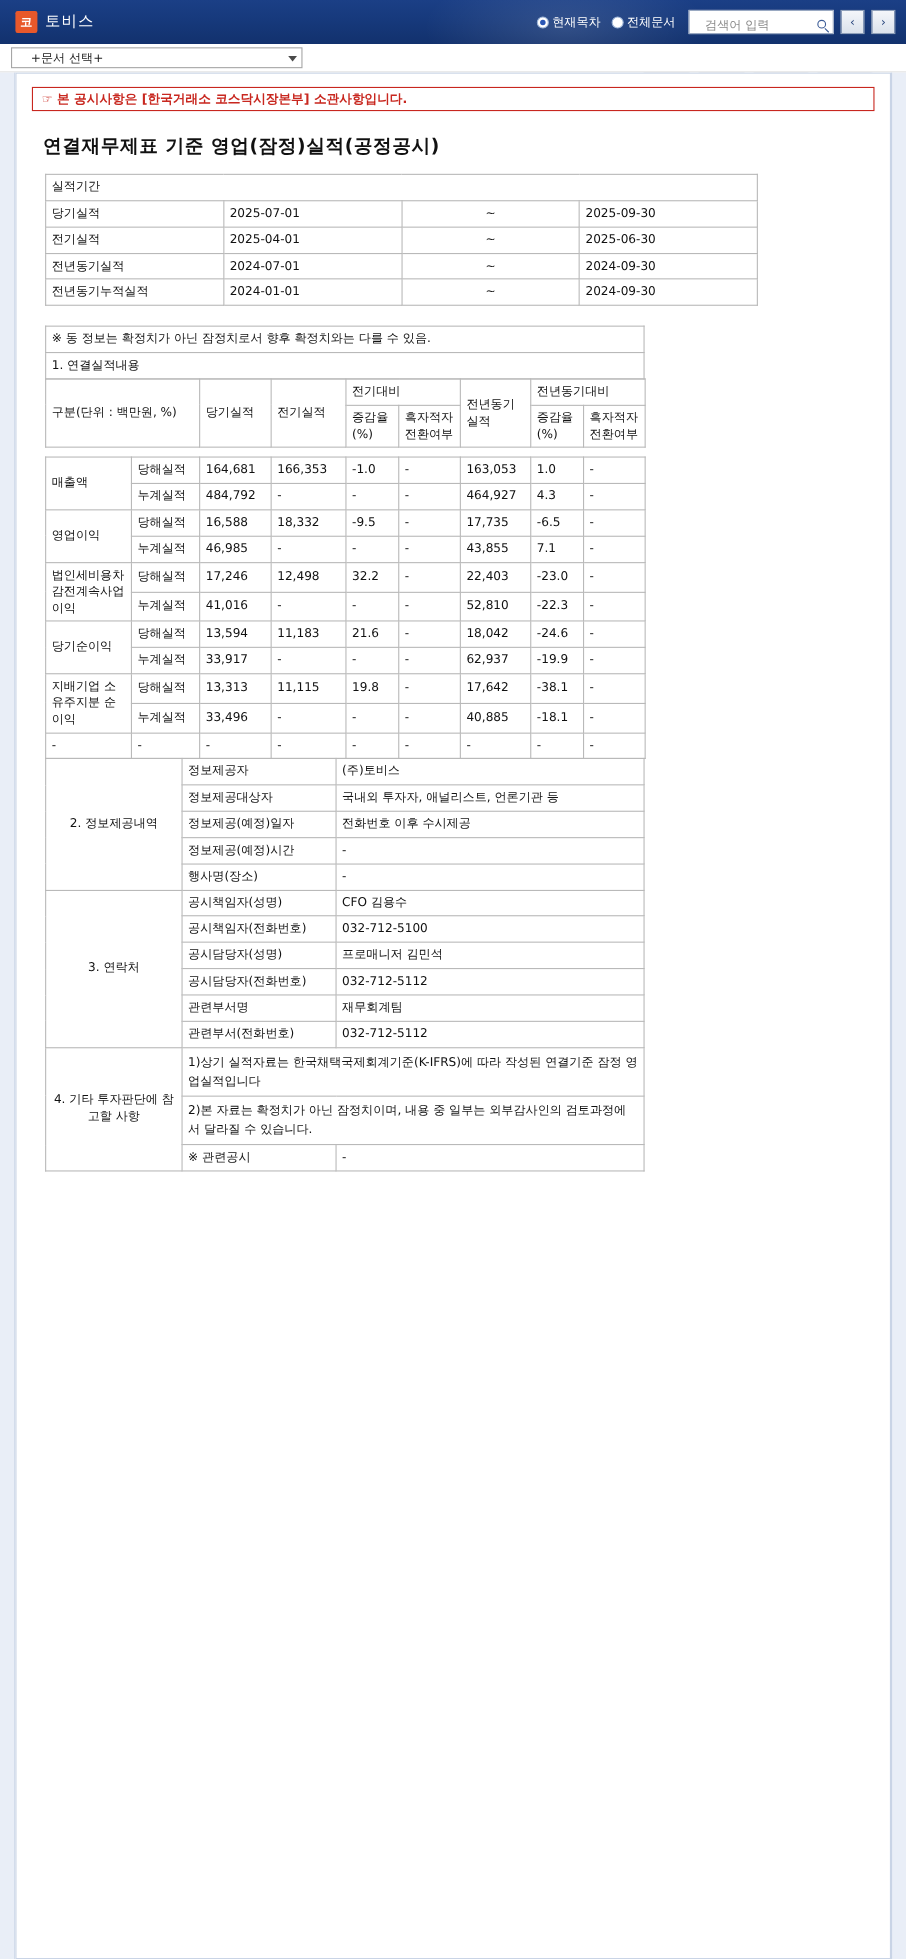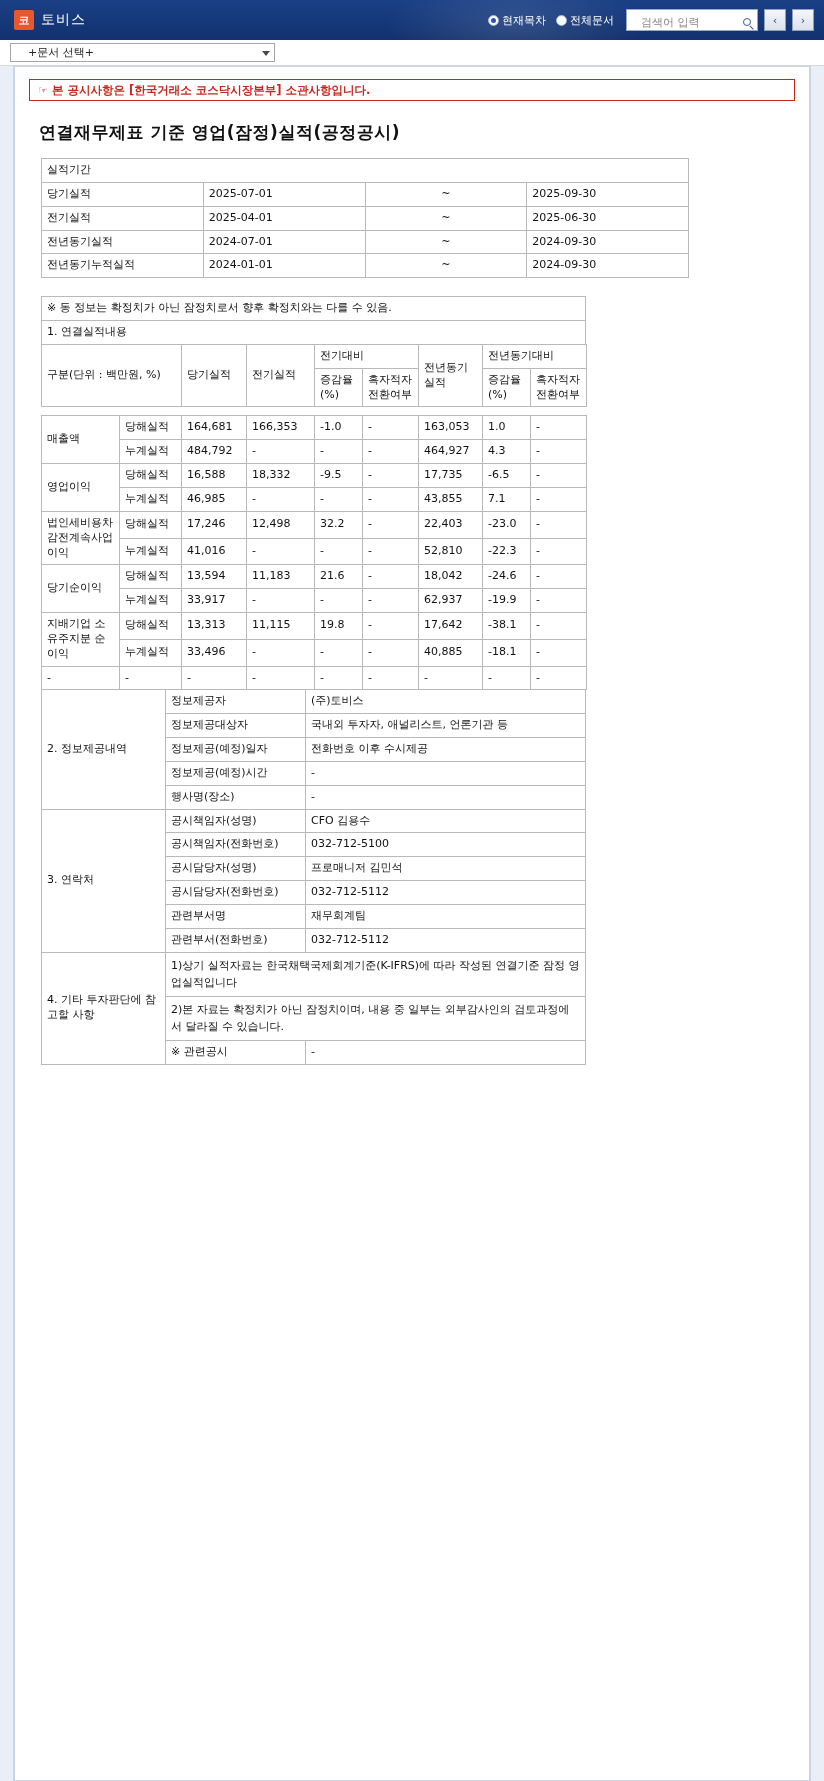--- a/index.html
+++ b/index.html
@@ -249,21 +249,21 @@
 
   .tbl-note { width: 545px; }
   .tbl-note td { padding: 5px 6px; }
 
   .tbl-main { width: 545px; margin-top: -1px; }
   .tbl-main td { text-align: left; }
   .tbl-main td.num { text-align: left; }
   .tbl-main .hdr { vertical-align: middle; }
 
   .tbl-info { width: 545px; margin-top: -1px; }
-  .tbl-info td.sect { width: 124px; vertical-align: middle; }
+  .tbl-info td.sect { width: 124px; vertical-align: middle; text-align: center; }
   .tbl-info td.key { width: 140px; }
   .tbl-info td.val { }
 
   .tbl-last td.note { line-height: 1.6; }
 
   .scroll-space { height: 640px; }
 </style>
 </head>
 <body>
 

